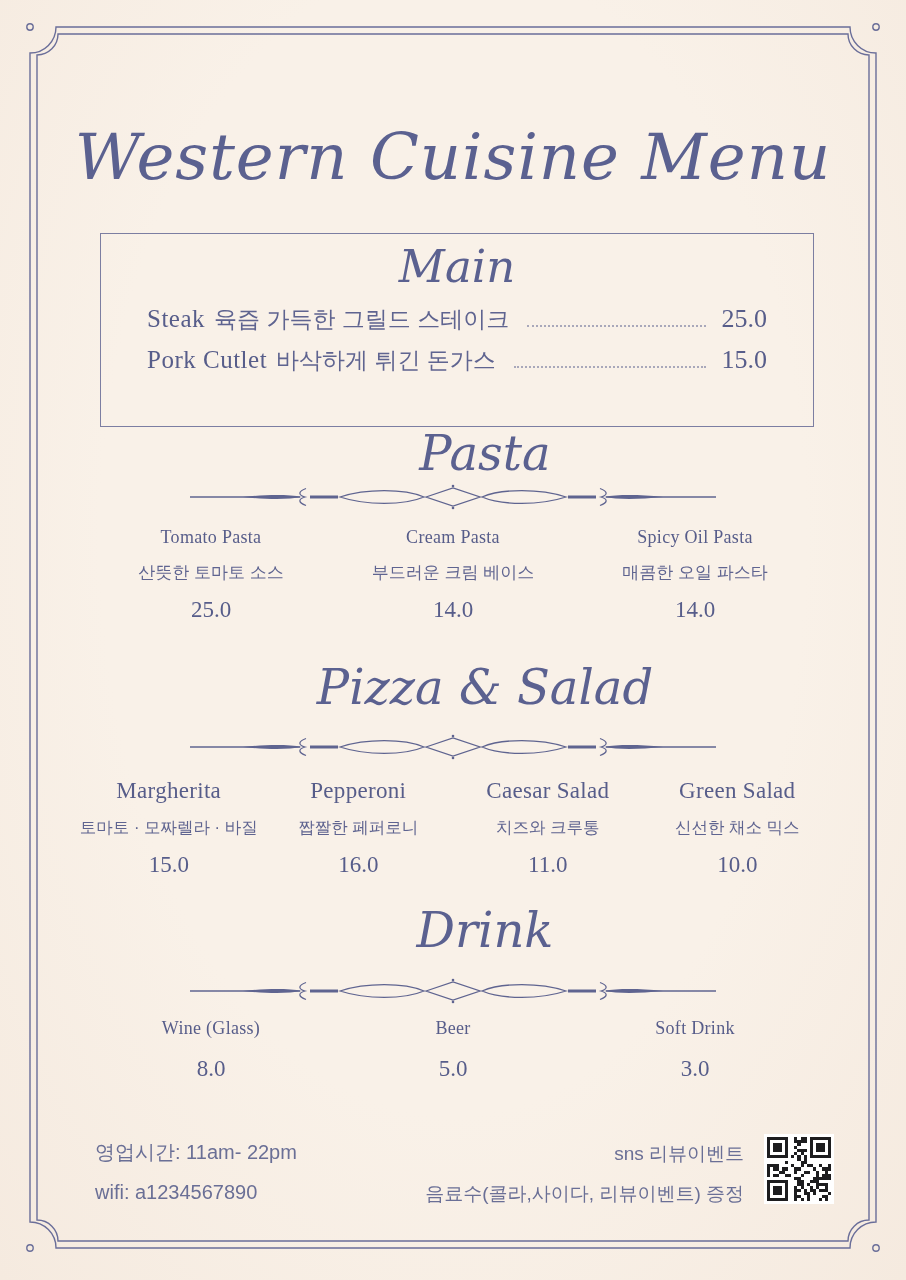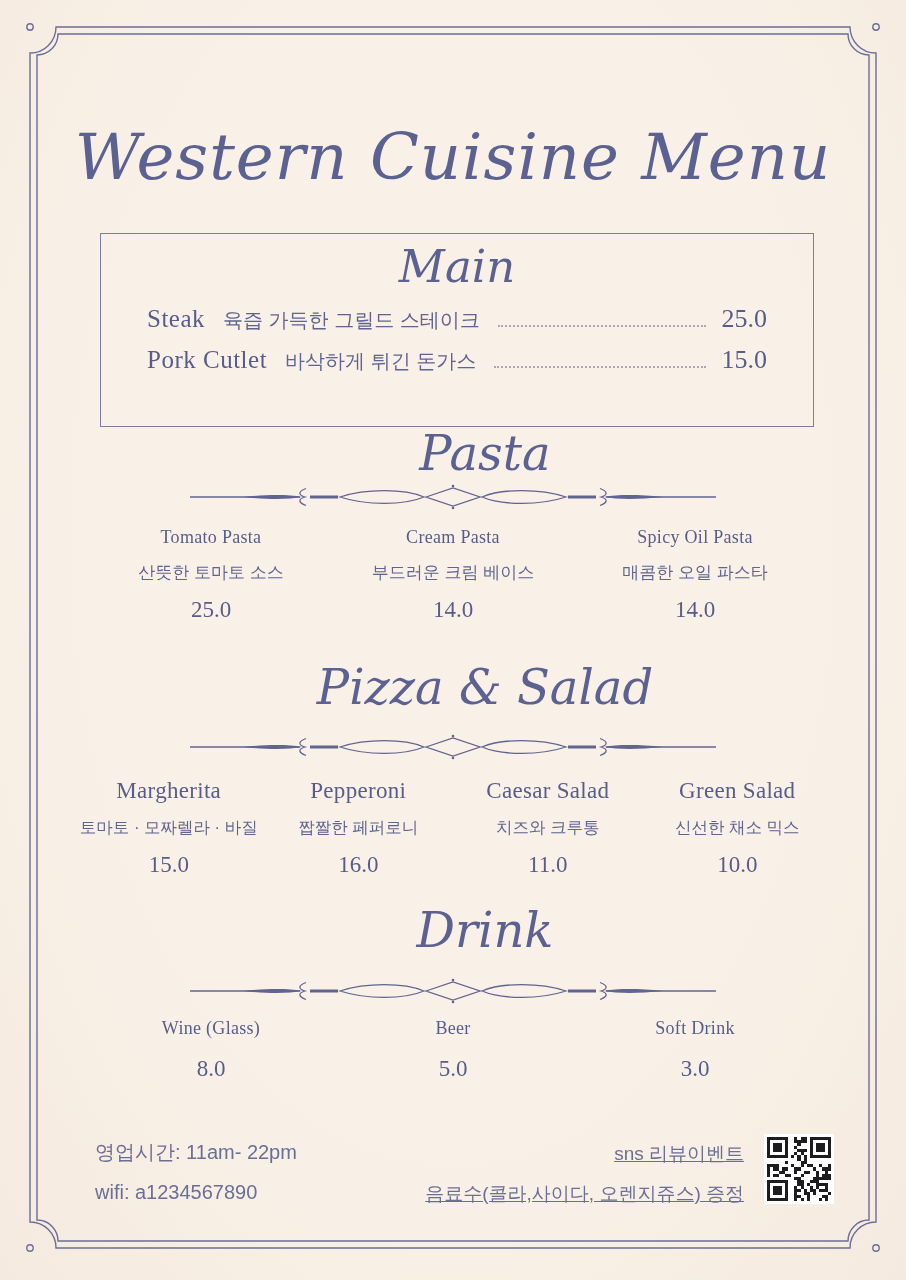--- a/index.html
+++ b/index.html
@@ -20,21 +20,21 @@
   }
   .script{font-family:"DejaVu Serif",serif;font-style:italic;color:#5b6190;}
   .main-box{
     position:absolute;left:100px;top:233px;width:714px;height:194px;
     border:1.5px solid rgba(92,97,144,.8);box-sizing:border-box;
   }
   .main-heading{margin-top:6px;text-align:center;font-size:45px;line-height:1.2;}
   .rows{margin:10px 46px 0;}
   .row{display:flex;align-items:baseline;height:41px;}
   .iname{font-size:25px;letter-spacing:.5px;}
-  .idesc{font-family:"Liberation Sans",sans-serif;font-size:20px;margin-left:18px;color:#5f6490;}
+  .idesc{font-family:"Liberation Sans",sans-serif;font-size:23px;margin-left:9px;color:#5f6490;}
   .leader{flex:1;margin:0 16px 7px 18px;border-bottom:2px dotted rgba(90,95,140,.5);}
   .iprice{font-size:26px;}
   .sec-heading{position:absolute;left:8px;width:100%;text-align:center;font-size:48px;line-height:1.15;padding-left:24px;}
   #h-pasta{top:426px;}
   #h-pizza{top:660px;}
   #h-drink{top:903px;}
   .divider{position:absolute;left:50%;transform:translateX(-50%);width:530px;height:26px;}
   #d1{top:484px;}
   #d2{top:734px;}
   #d3{top:978px;}
@@ -48,21 +48,21 @@
   .cdesc{font-family:"Liberation Sans",sans-serif;font-size:17px;margin-top:13px;color:#5f6490;}
   #g-pizza .cdesc{font-size:16.5px;}
   .cprice{font-size:23px;margin-top:13px;}
   #g-drink .cprice{margin-top:17px;}
   .footer-left{
     position:absolute;left:95px;top:1132px;
     font-family:"Liberation Sans",sans-serif;font-size:20px;color:#6a6f96;line-height:40px;
   }
   .footer-right{
     position:absolute;right:162px;top:1134px;text-align:right;
-    font-family:"Liberation Sans",sans-serif;font-size:19px;color:#6a6f96;line-height:40px;text-decoration:underline;
+    font-family:"Liberation Sans",sans-serif;font-size:19px;color:#6a6f96;line-height:40px;
   }
   .qr{
     position:absolute;left:764px;top:1134px;width:70px;height:70px;
     background:#ffffff;padding:3px;box-sizing:border-box;
   }
   .qr svg{display:block;width:100%;height:100%;}
 </style>
 </head>
 <body>
 
@@ -190,21 +190,21 @@
       <div class="cprice">3.0</div>
     </div>
   </div>
 
   <div class="footer-left">
     <div>영업시간: 11am- 22pm</div>
     <div>wifi: a1234567890</div>
   </div>
   <div class="footer-right">
     <div>sns 리뷰이벤트</div>
-    <div>음료수(콜라,사이다, 오렌지쥬스) 증정</div>
+    <div>음료수(콜라,사이다, 리뷰이벤트) 증정</div>
   </div>
   <div class="qr" id="qr">
       <svg viewBox="0 0 21 21" shape-rendering="crispEdges" fill="#1d1d1f">
         <rect x="0" y="0" width="1" height="1"></rect>
         <rect x="1" y="0" width="1" height="1"></rect>
         <rect x="2" y="0" width="1" height="1"></rect>
         <rect x="3" y="0" width="1" height="1"></rect>
         <rect x="4" y="0" width="1" height="1"></rect>
         <rect x="5" y="0" width="1" height="1"></rect>
         <rect x="6" y="0" width="1" height="1"></rect>

